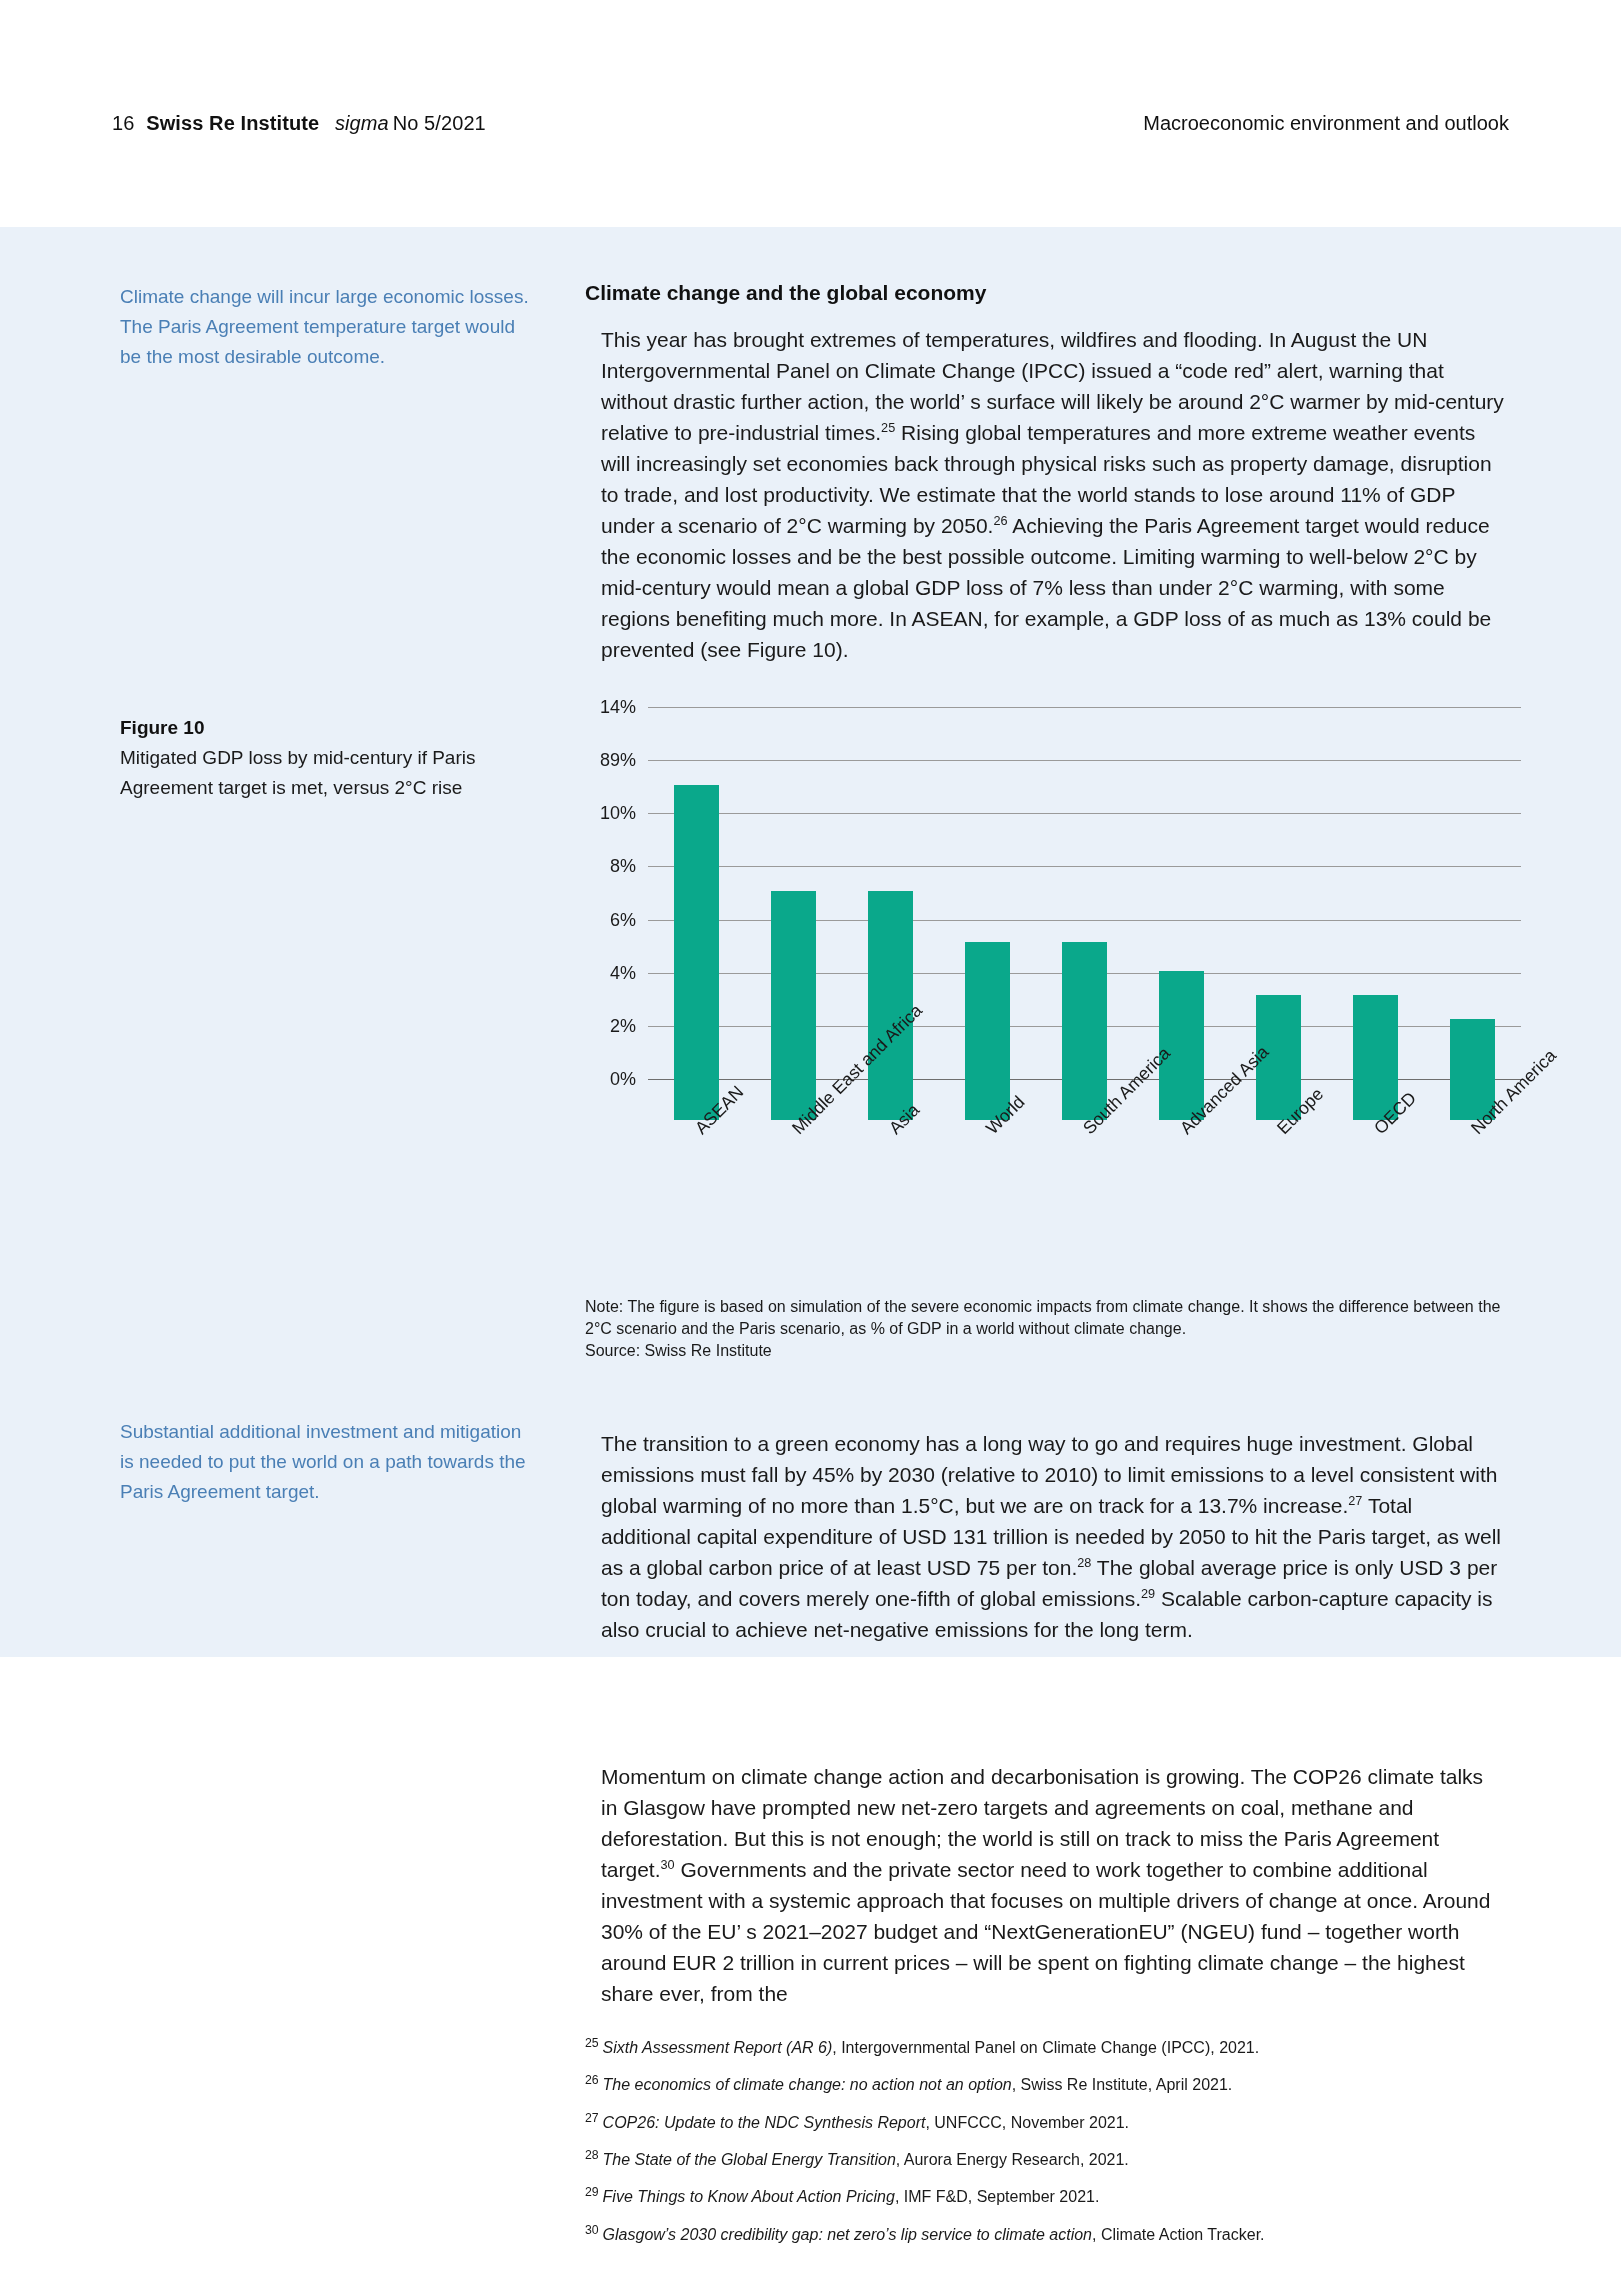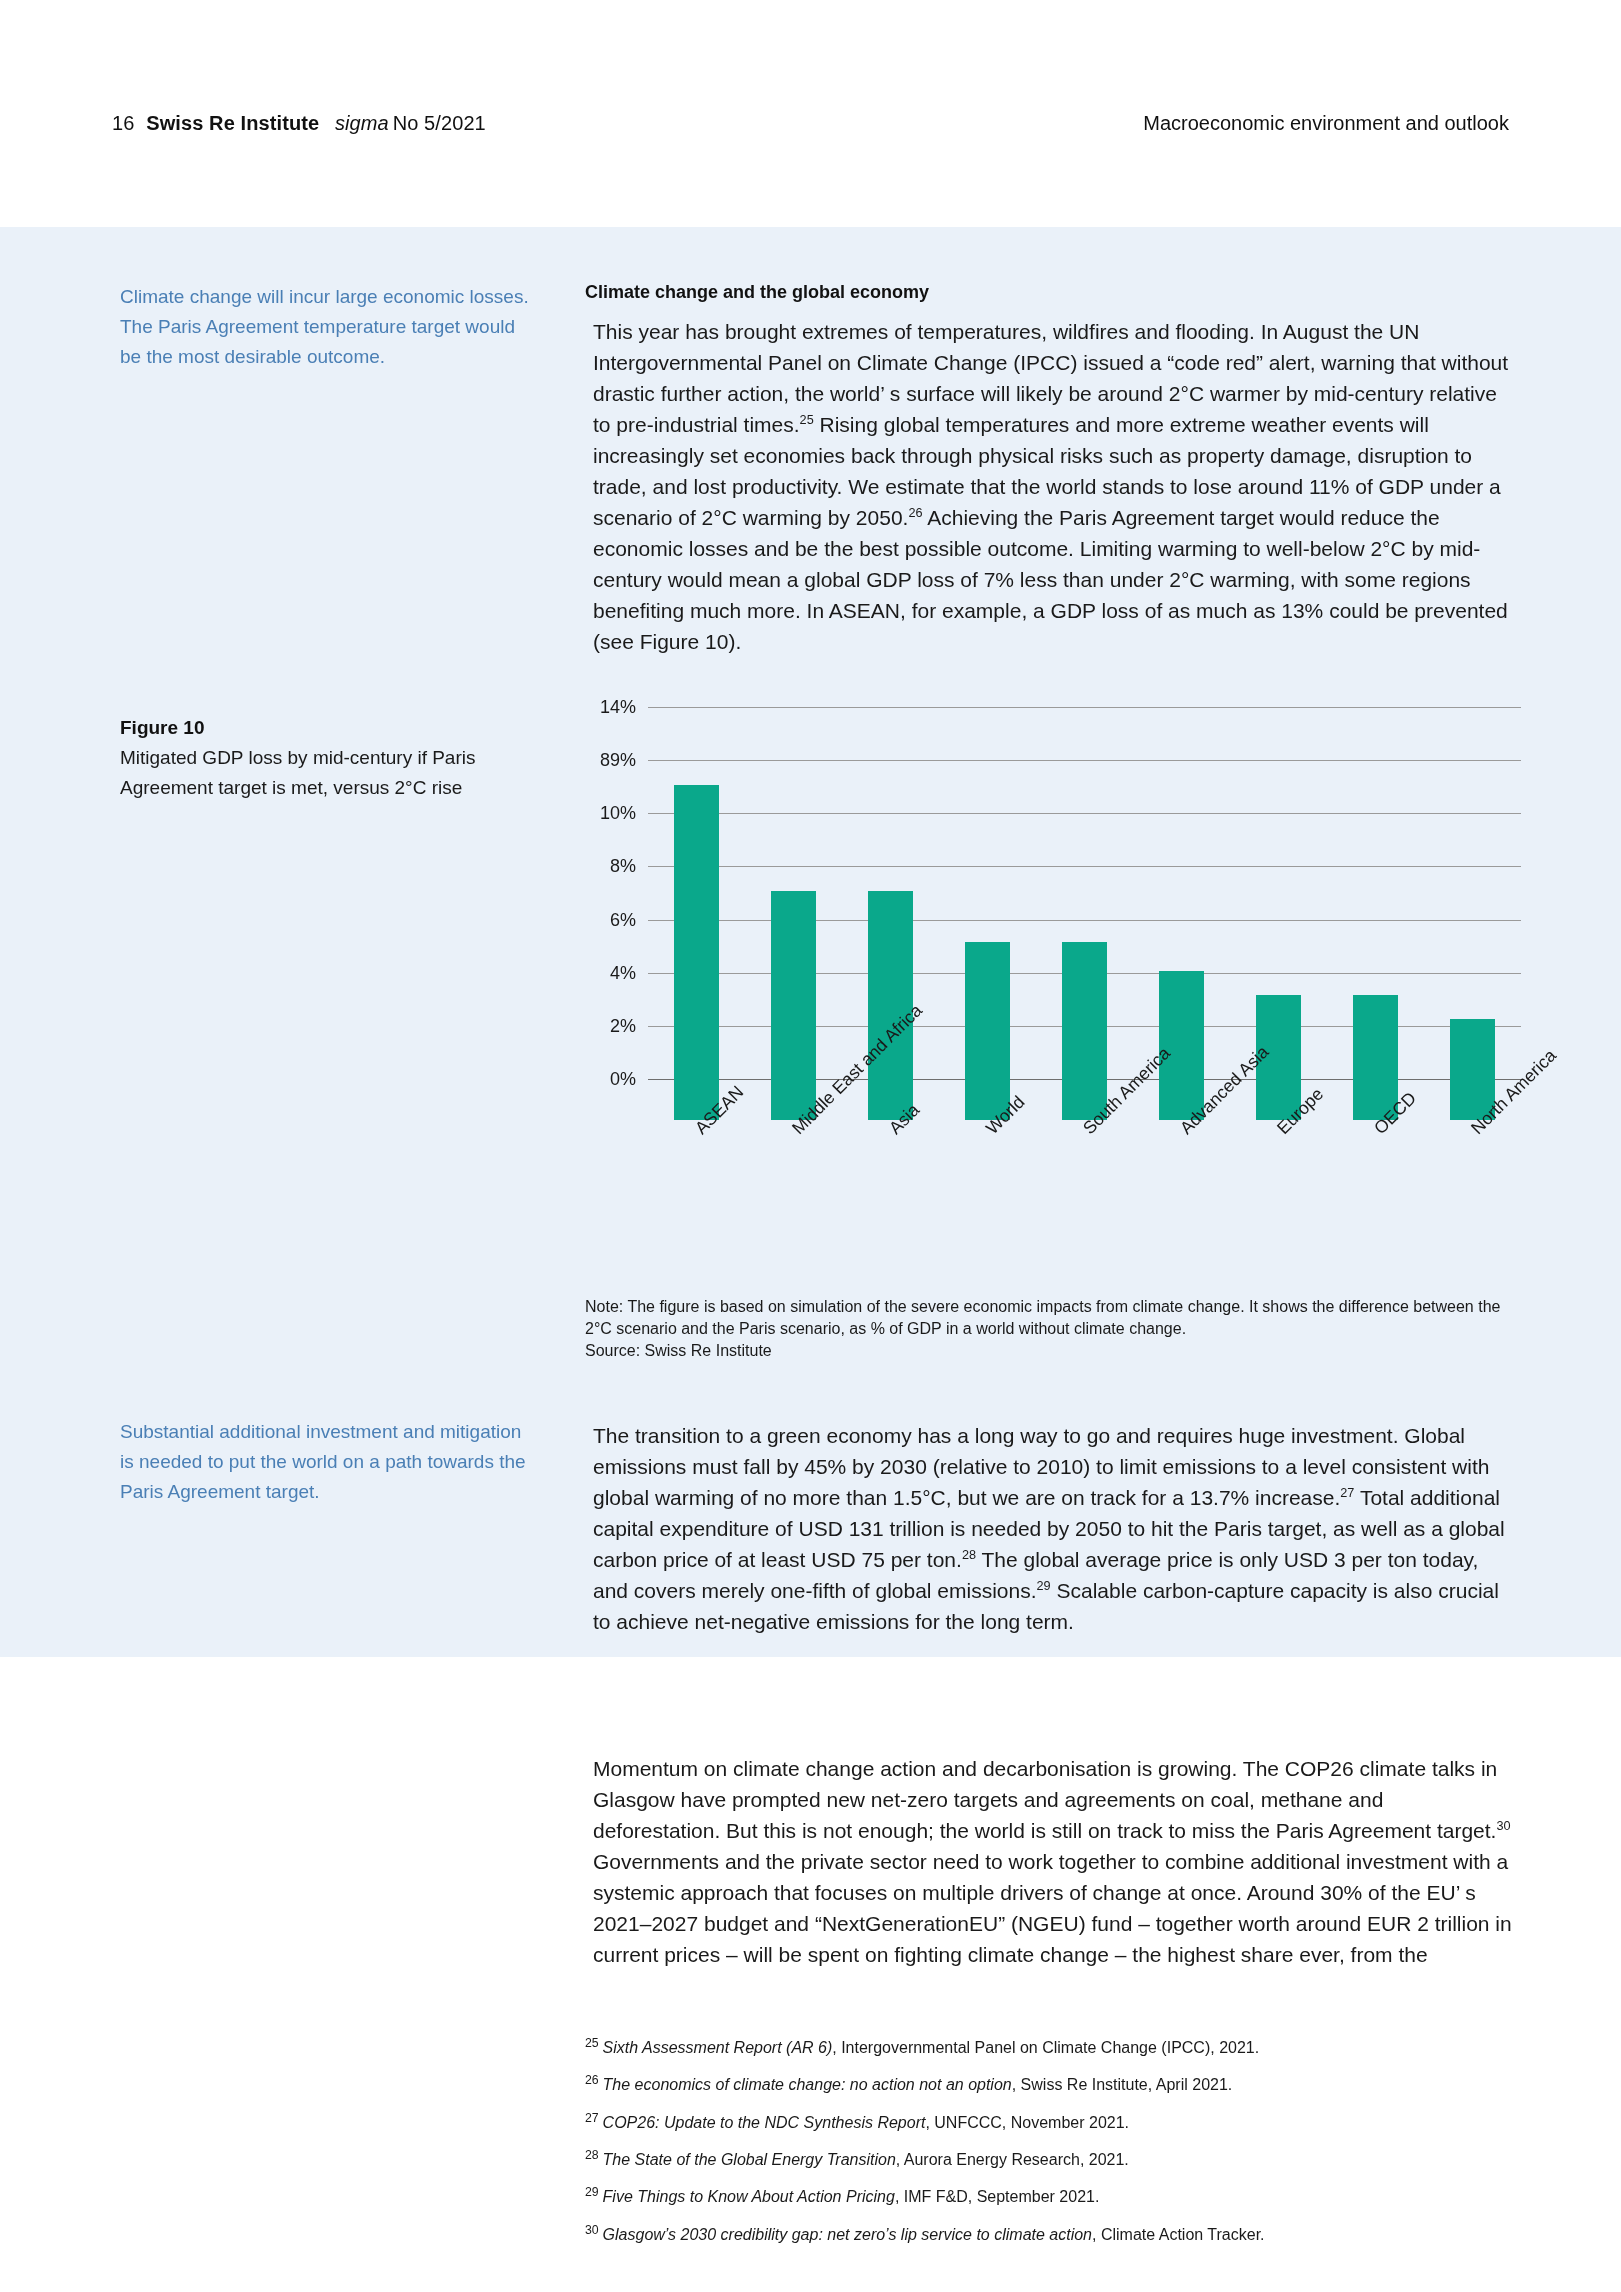--- a/index.html
+++ b/index.html
@@ -38,23 +38,23 @@
     position:absolute;left:120px;width:412px;
     font-size:19px;line-height:30px;color:#4a7fb5;
   }
   .side.dark{color:#1a1a1a;}
   .side b{color:#111;font-weight:700;display:block;}
   .main{
     position:absolute;left:585px;width:936px;
     font-size:21px;line-height:31px;color:#1a1a1a;
   }
   h2.sect{
-    margin:0 0 0 0;font-size:18px;font-weight:700;line-height:31px;color:#111;
-  }
-  p.para{margin:8px;}
+    margin:0 0 0 0;font-size:21px;font-weight:700;line-height:31px;color:#111;
+  }
+  p.para{margin:16px;}
   sup{font-size:12.7px;line-height:0;vertical-align:super;}
 
   
   .figure{position:absolute;left:585px;top:699px;width:936px;}
   .chart{position:relative;width:936px;height:421px;}
   .ylab{
     position:absolute;left:0;width:51px;text-align:right;
     font-size:18px;color:#1a1a1a;transform:translateY(-50%);
   }
   .plot{position:absolute;left:63px;top:0;right:0;height:421px;}

